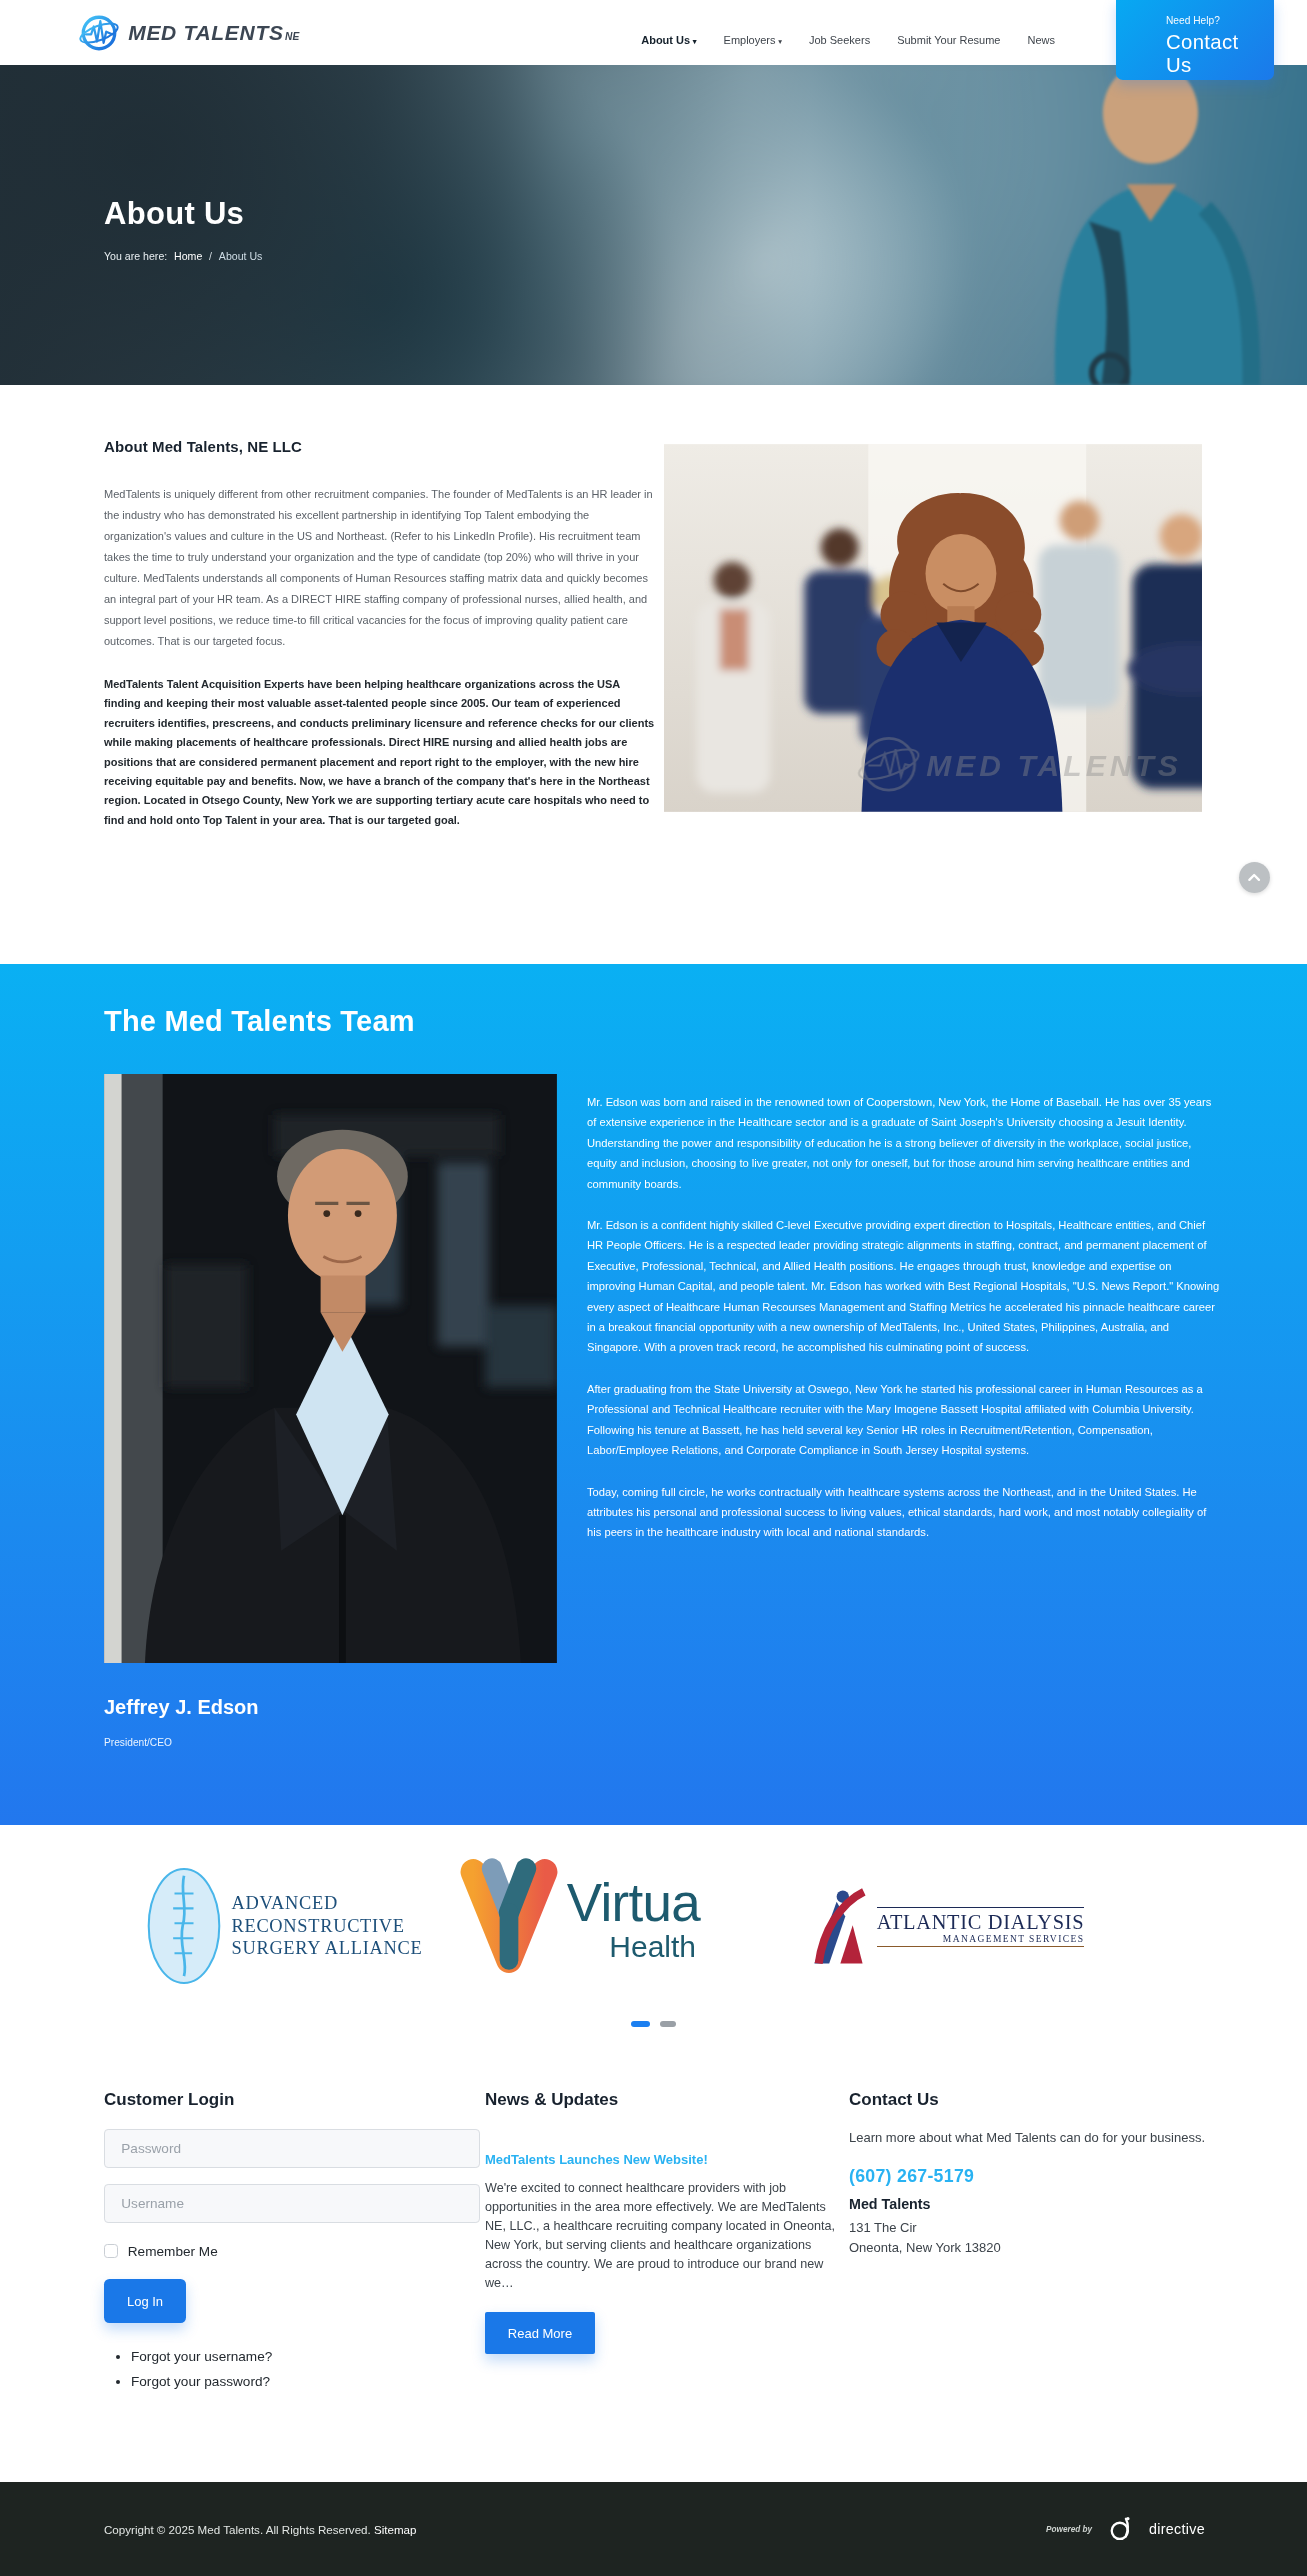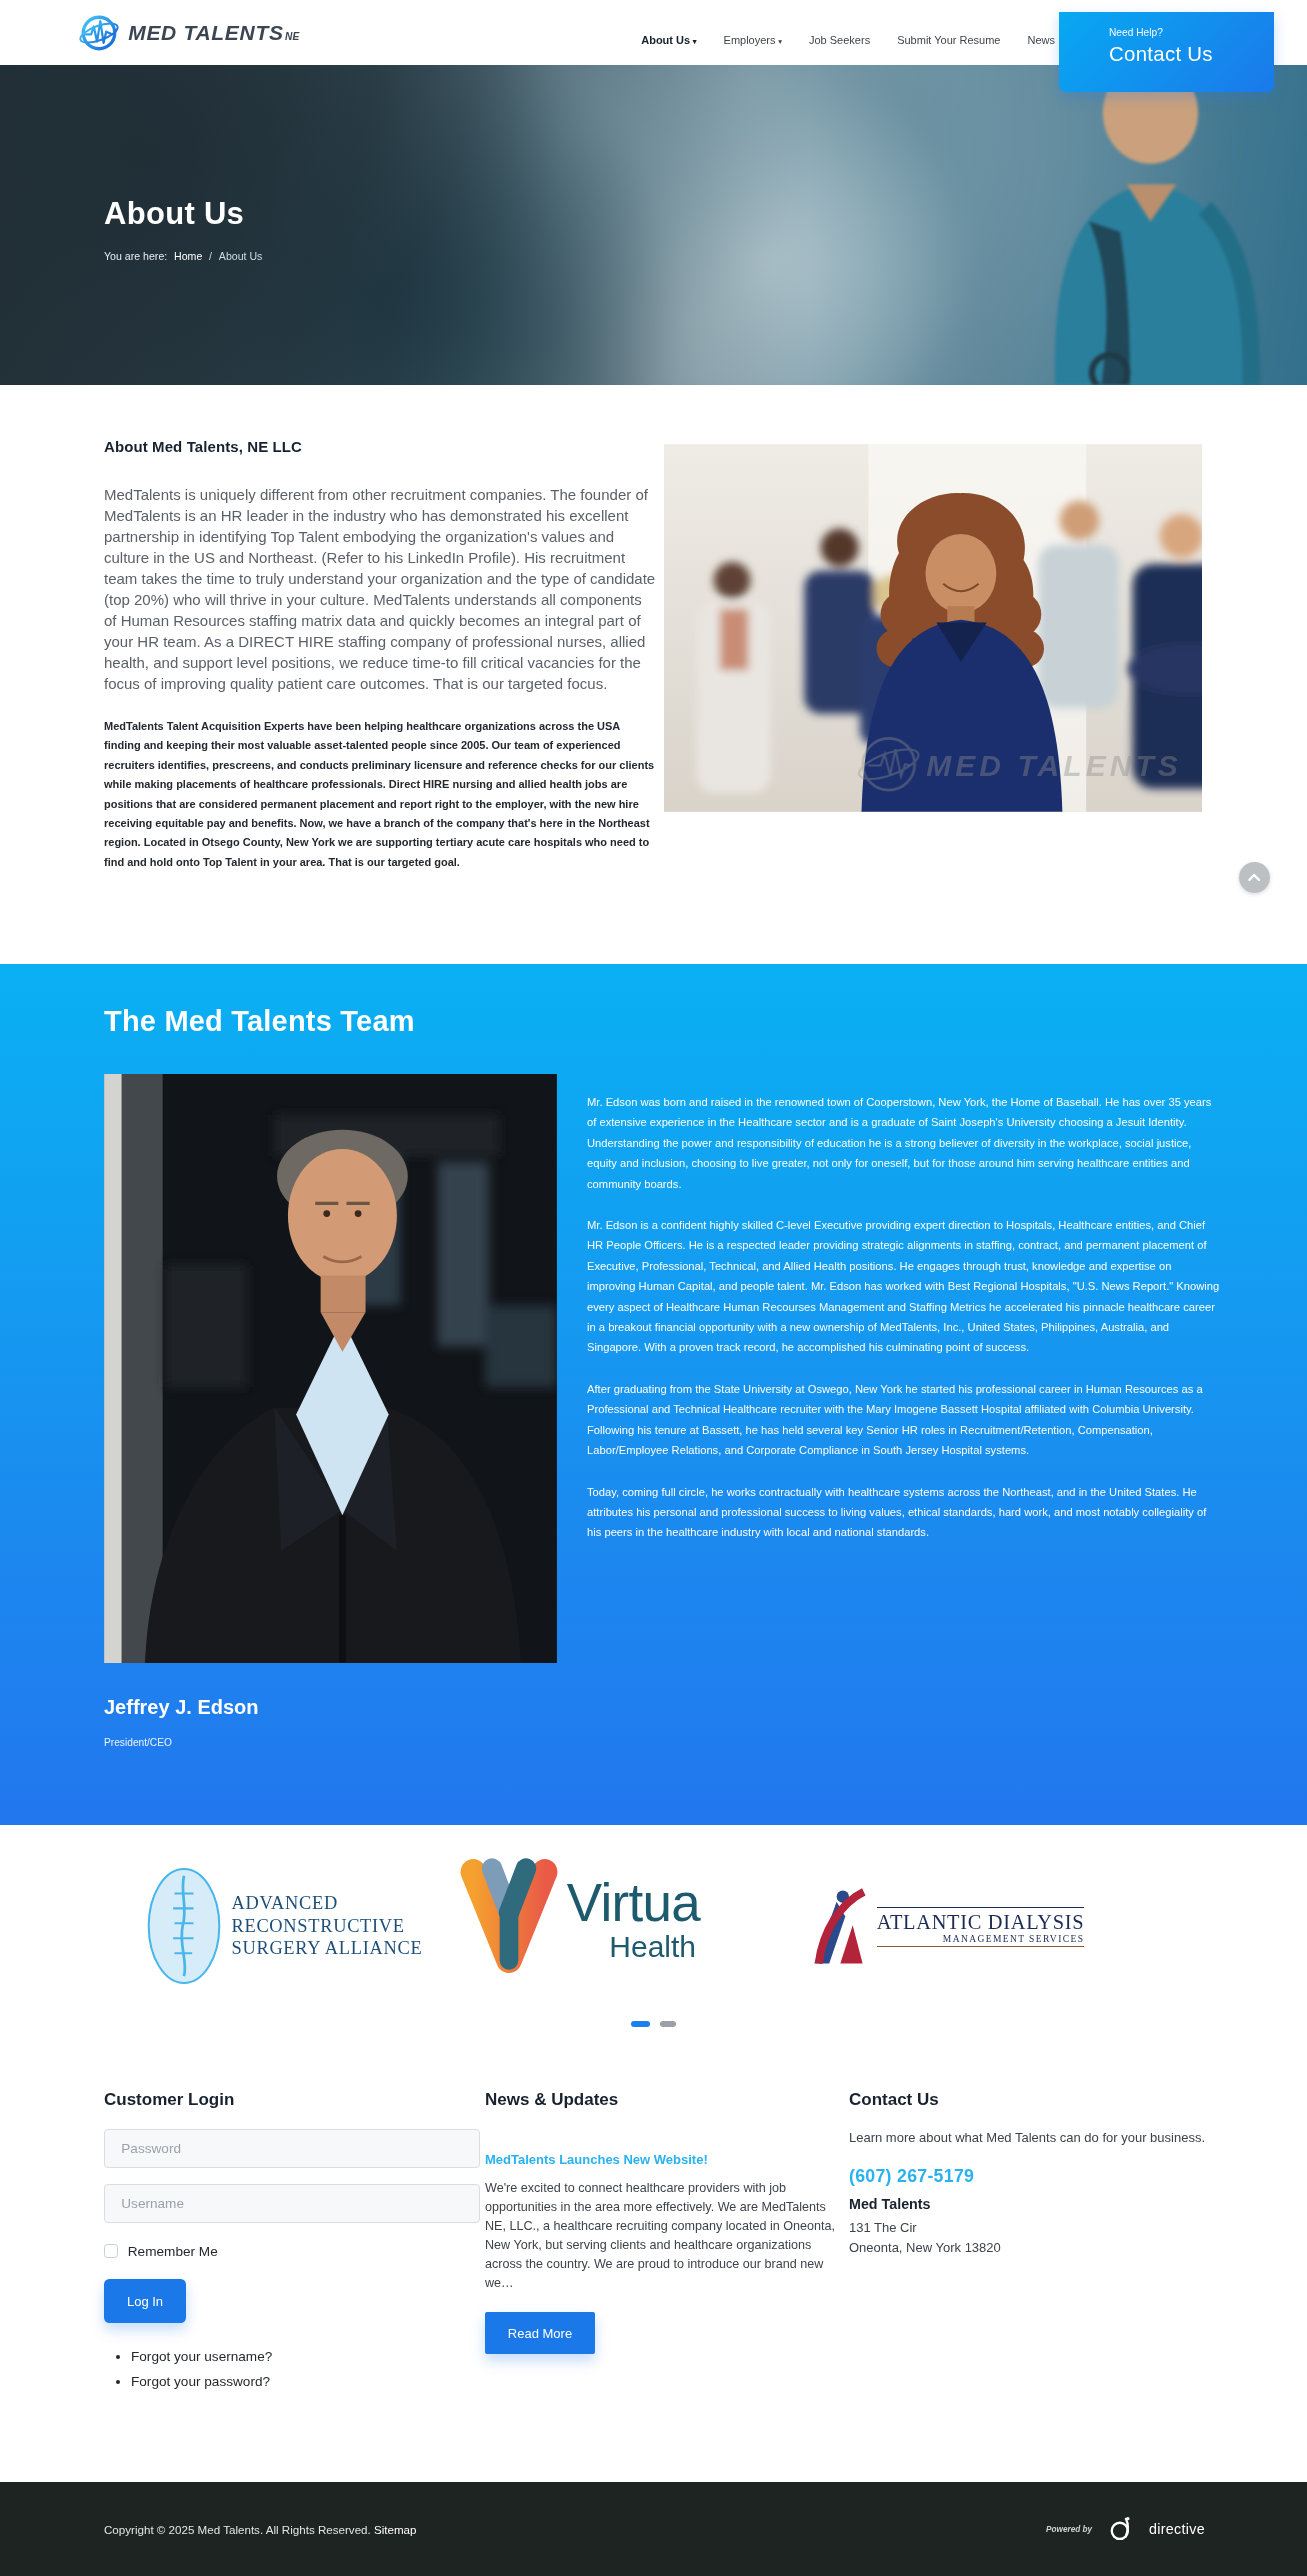--- a/index.html
+++ b/index.html
@@ -7,24 +7,24 @@
 
   
   .site-header { position:relative; height:65px; background:#ffffff; z-index:20; }
   .logo-wrap { position:absolute; left:78px; top:12.3px; display:flex; align-items:center; gap:8.2px; }
   .logo-text { font-size:21px; font-weight:800; font-style:italic; letter-spacing:0.7px; color:#3c4653; transform:skewX(-4deg); }
   .logo-suffix { font-size:10.2px; font-weight:800; font-style:italic; color:#3c4653; margin-left:1.4px; }
   .main-nav { position:absolute; right:252px; top:0; height:79px; display:flex; align-items:center; gap:27px; }
   .nav-item { font-size:11px; color:#3f454c; text-decoration:none; cursor:pointer; white-space:nowrap; }
   .nav-item.active { font-weight:bold; color:#14202b; }
   .nav-item .chev { font-size:7.5px; margin-left:2.7px; color:inherit; }
-  .contact-box { position:absolute; right:33px; top:0; width:215px; height:80px;
+  .contact-box { position:absolute; right:33px; top:0; width:158px; height:80px;
     background:linear-gradient(135deg,#07a9f2 0%,#1b79ea 100%);
     border-radius:0 0 6.8px 6.8px; color:#fff; padding:15px 16px 0 50px; cursor:pointer;
-    box-shadow:0 5.4px 12.3px rgba(27,121,234,.25); z-index:30;margin-top:12px; }
+    box-shadow:0 5.4px 12.3px rgba(27,121,234,.25); z-index:30; }
   .contact-box .eyebrow { font-size:10.2px; font-weight:400; opacity:.96; }
   .contact-box .big { font-size:20.4px; font-weight:500; margin-top:5.4px; letter-spacing:0.3px; }
 
   
   .hero { position:relative; height:320px; overflow:hidden; background:#44606e; }
   .hero-bg { position:absolute; inset:-20.4px; filter:blur(11px);
     background:
       radial-gradient(circle at 12% 30%, #22333c 0%, transparent 34%),
       radial-gradient(circle at 30% 70%, #1f4a5a 0%, transparent 30%),
       radial-gradient(circle at 45% 25%, #8fb4c2 0%, transparent 28%),
@@ -37,21 +37,21 @@
   .hero-content { position:relative; padding:131px 0 0 104px; z-index:2; }
   .hero-title { font-size:31px; font-weight:bold; color:#ffffff; letter-spacing:0.3px; }
   .breadcrumb { margin-top:17.7px; font-size:10.6px; color:#e9eff2; display:flex; gap:6.8px; align-items:center; }
   .breadcrumb .bc-home { color:#ffffff; cursor:pointer; }
   .breadcrumb .bc-sep { color:#d5dee3; }
   .breadcrumb .bc-cur { color:#cfdde6; }
 
   
   .about { position:relative; height:579px; background:#ffffff; }
   .about-heading { padding:53px 0 0 104px; font-size:15px; font-weight:bold; color:#18222e; letter-spacing:0.1px; }
-  .about-p1 { margin:29px 0 0 104px; width:553px; font-size:15px; line-height:21px; color:#5b6168; }
+  .about-p1 { margin:29px 0 0 104px; width:553px; font-size:11px; line-height:21px; color:#5b6168; }
   .about-p2 { margin:23px 0 0 104px; width:553px; font-size:11px; line-height:19.4px; color:#23292f; font-weight:bold; }
   .about-img { position:absolute; left:664px; top:59px; width:538px; height:368px; overflow:hidden; }
   .scroll-top { position:absolute; right:37px; top:477px; width:31px; height:31px; border-radius:50%;
     background:rgba(176,181,185,.85); display:flex; align-items:center; justify-content:center; cursor:pointer;
     box-shadow:0 1.4px 4.1px rgba(0,0,0,.15); }
 
   
   .team { position:relative; height:861px; color:#fff;
     background:linear-gradient(180deg,#0ab0f3 0%, #139df1 35%, #1b8aef 65%, #2277ee 100%); }
   .team-heading { padding:41px 0 0 104px; font-size:29px; font-weight:bold; letter-spacing:0.2px; }

